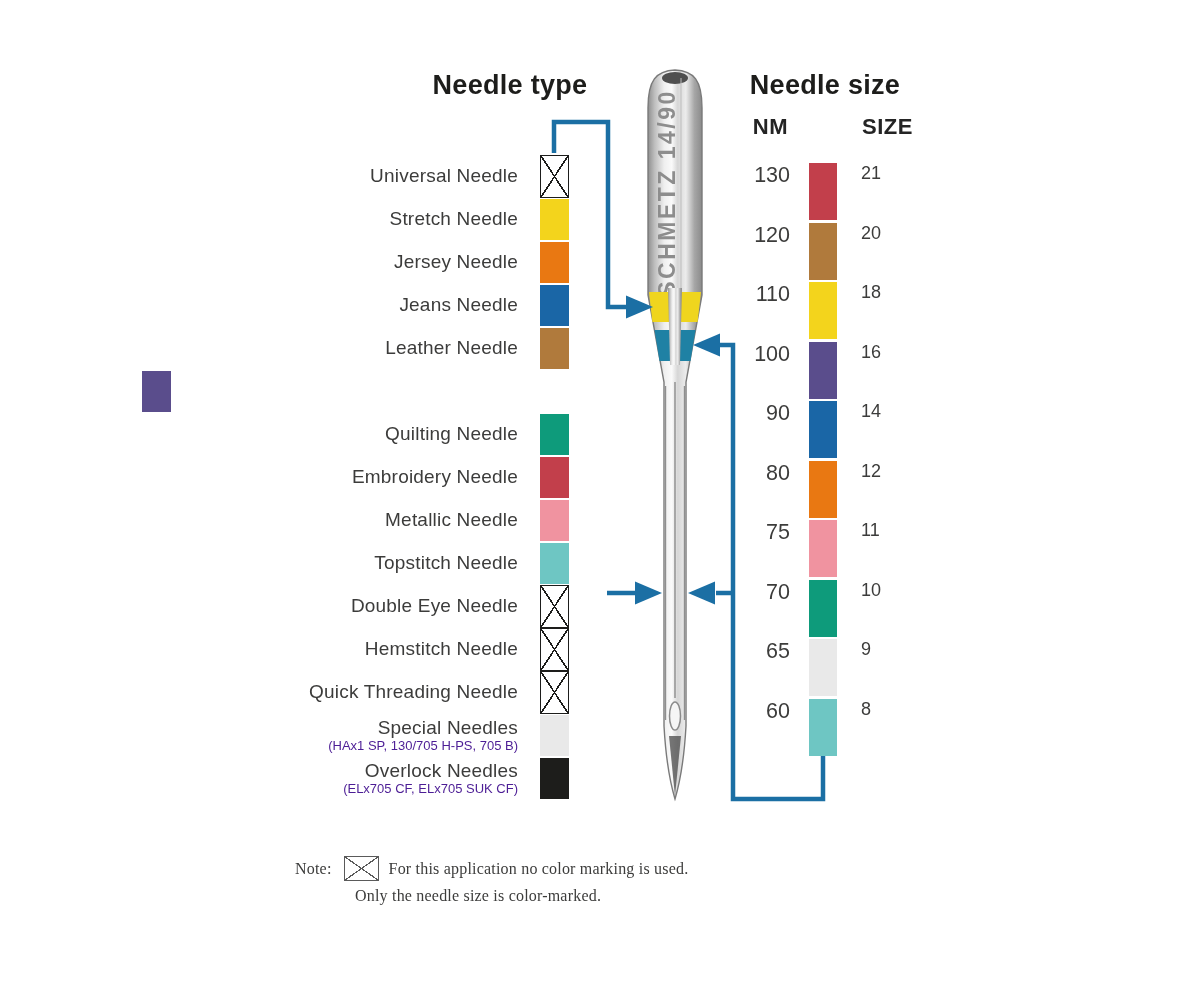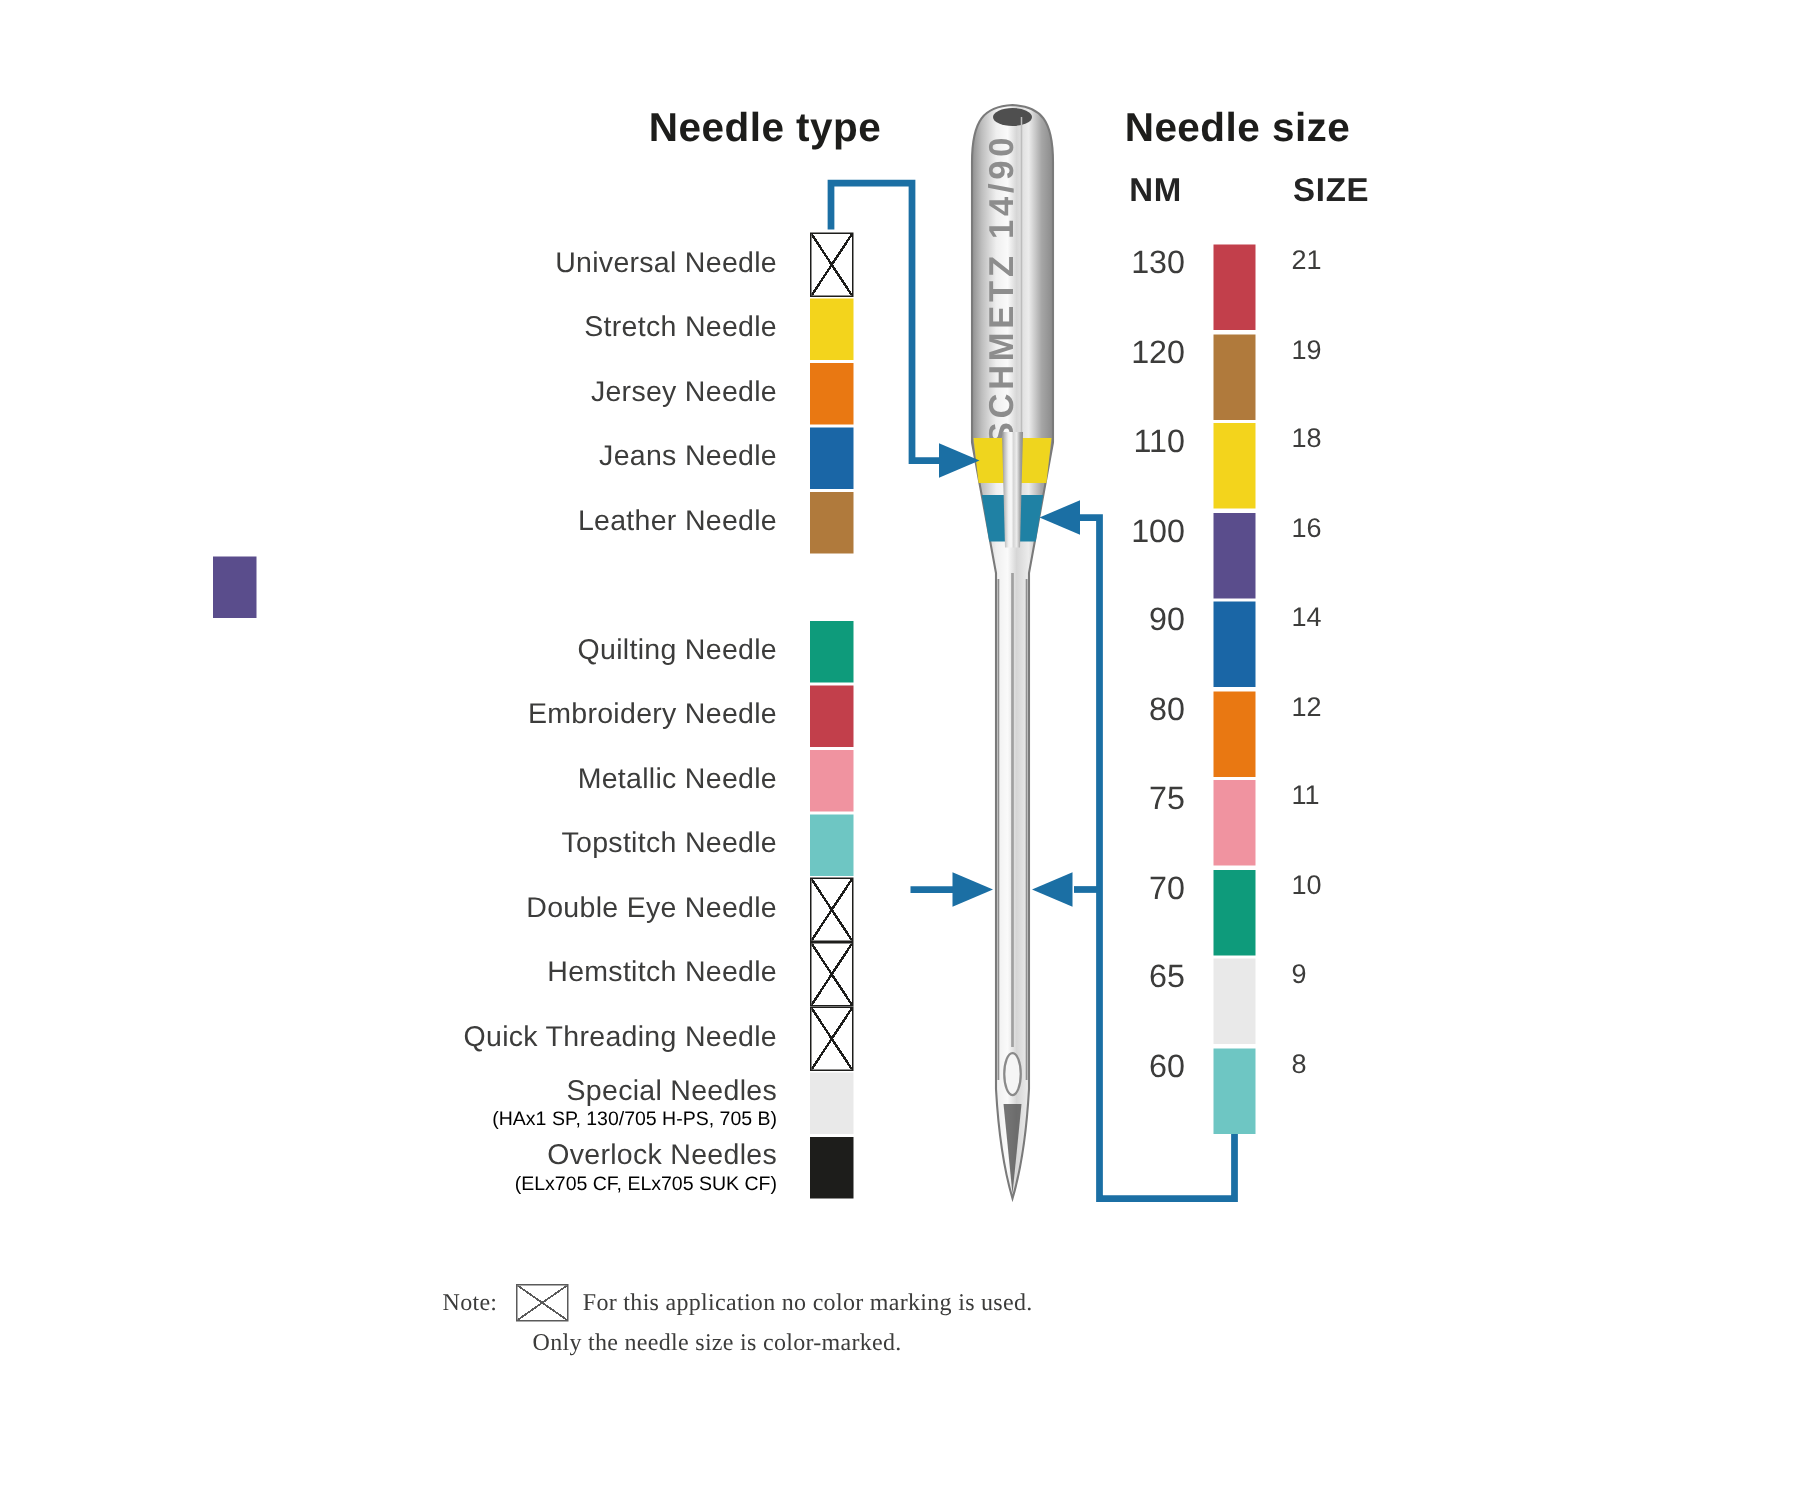--- a/index.html
+++ b/index.html
@@ -13,21 +13,21 @@
   #size-title { left:675px; }
   .col-header { position:absolute; top:114px; font-size:22px; font-weight:bold; color:#242424; letter-spacing:.5px; }
   #nm-header   { left:700px; width:88px; text-align:right; }
   #size-header { left:862px; }
 
   
   #type-list { position:absolute; left:120px; top:155px; width:480px; }
   .type-row { display:flex; align-items:center; height:43px; }
   .type-label-wrap { flex:0 0 398px; text-align:right; line-height:1.08; }
   .type-label { font-size:19px; color:#3c3c3b; letter-spacing:.2px; }
-  .type-sublabel { font-size:13px; color:#000000; margin-top:1px; }
+  .type-sublabel { font-size:13px; color:#4c1d95; margin-top:1px; }
   .type-swatch { flex:0 0 29px; width:29px; height:41px; margin-left:22px; }
   .type-swatch.crossed { height:43px; box-sizing:border-box; background-color:#fff;
     border:1.6px solid #1d1d1b;
     background-image:
       linear-gradient(to top right, transparent calc(50% - .8px), #1d1d1b calc(50% - .8px), #1d1d1b calc(50% + .8px), transparent calc(50% + .8px)),
       linear-gradient(to bottom right, transparent calc(50% - .8px), #1d1d1b calc(50% - .8px), #1d1d1b calc(50% + .8px), transparent calc(50% + .8px));
   }
 
   
   #size-list { position:absolute; left:700px; top:163px; }
@@ -185,21 +185,21 @@
   <div id="size-list">
     <div class="size-row">
       <div class="size-nm">130</div>
       <div class="size-swatch" style="background-color: rgb(194, 63, 75);"></div>
       <div class="size-val">21</div>
     </div>
 
     <div class="size-row">
       <div class="size-nm">120</div>
       <div class="size-swatch" style="background-color: rgb(176, 122, 60);"></div>
-      <div class="size-val">19</div>
+      <div class="size-val">20</div>
     </div>
 
     <div class="size-row">
       <div class="size-nm">110</div>
       <div class="size-swatch" style="background-color: rgb(243, 212, 28);"></div>
       <div class="size-val">18</div>
     </div>
 
     <div class="size-row">
       <div class="size-nm">100</div>

